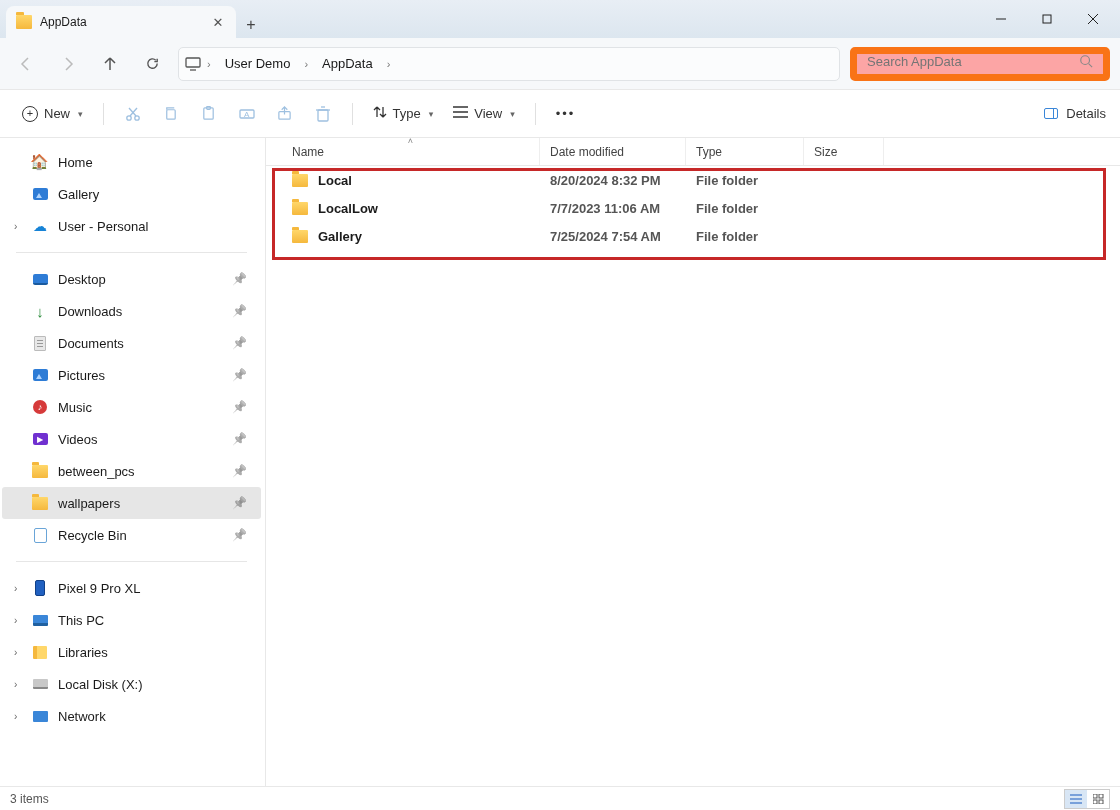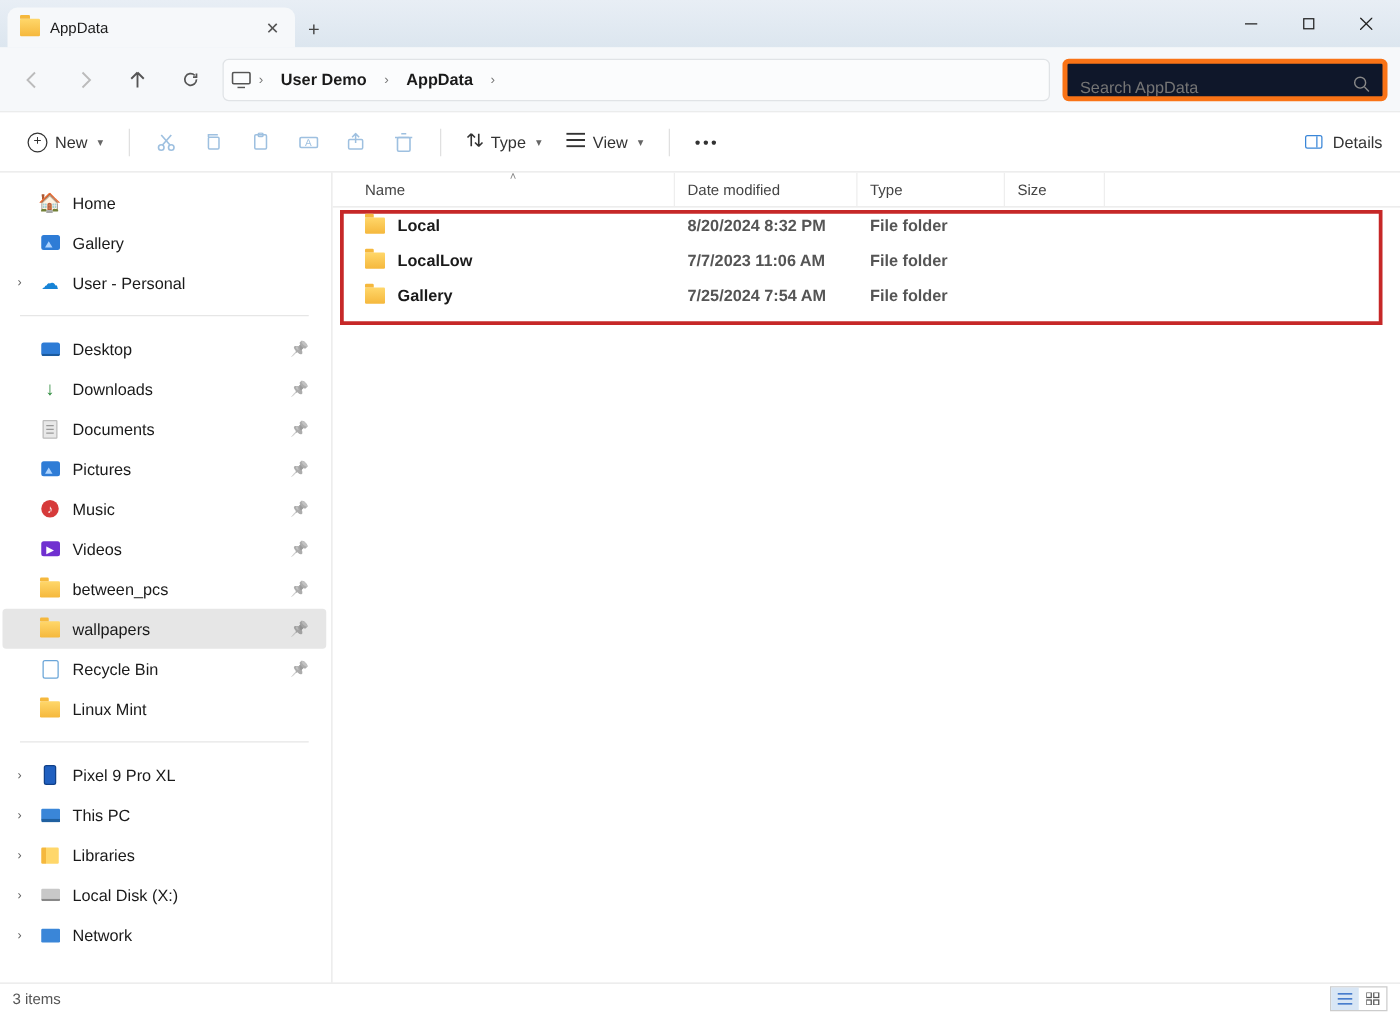--- a/index.html
+++ b/index.html
@@ -16,23 +16,23 @@
   .titlebar-spacer { flex:1; }
   .win-controls { display:flex; align-items:center; height:38px;}
   .win-btn { width:46px; height:30px; display:flex; align-items:center; justify-content:center; color:#222;}
   .win-btn svg { width:10px; height:10px; }
 
   
   .navbar { height: 52px; background: #f6f8fa; display:flex; align-items:center; padding: 0 10px; gap: 10px; border-bottom:1px solid #e8e8e8;}
   .nav-btn { width:32px; height:32px; display:flex; align-items:center; justify-content:center; color:#555; border-radius:4px;}
   .nav-btn.disabled { color:#bbb; }
   .addrbar { flex:1; height:34px; background:#fbfcfd; border:1px solid #e0e3e6; border-radius:5px; display:flex; align-items:center; padding: 0 6px; gap:2px;}
-  .addr-item { padding: 4px 8px; border-radius:3px; display:flex; align-items:center; gap:4px;font-weight:bold;}
+  .addr-item { padding: 4px 8px; border-radius:3px; display:flex; align-items:center; gap:4px;}
   .chev { color:#777; font-size:11px; padding:0 4px;}
-  .searchbar { width:260px; height:34px; background:#0f172a; border:4px solid #f97316; border-radius:5px; display:flex; align-items:flex-end; padding:0 10px;}
+  .searchbar { width:260px; height:34px; background:#fca5a5; border:7px solid #f97316; border-radius:5px; display:flex; align-items:flex-start; padding:0 10px;}
   .searchbar input { border:none; background:transparent; flex:1; font-size:13px; color:#666; outline:none;}
   .searchbar .sicon { color:#888;}
 
   
   .toolbar { height:48px; border-bottom:1px solid #e8e8e8; display:flex; align-items:center; padding:0 14px; gap:4px; background:#fff;}
   .tbtn { display:flex; align-items:center; gap:6px; padding:6px 8px; border-radius:4px; color:#333;}
   .tbtn.icon-only { width:34px; justify-content:center; color:#7aa7d9;}
   .tbtn.dim { color:#9ec0e0;}
   .tbtn .caret { font-size:9px; color:#666; margin-left:2px;}
   .tsep { width:1px; height:22px; background:#e0e0e0; margin:0 8px;}
@@ -312,26 +312,20 @@
         </span>
         <span>wallpapers</span>
         <span class="pin" style="filter: grayscale(1) opacity(0.55);">📌</span>
       </div>
       <div class="side-item">
         <span class="ico">
           <span class="ico-bin"></span>
         </span>
         <span>Recycle Bin</span>
         <span class="pin" style="filter: grayscale(1) opacity(0.55);">📌</span>
-      </div>
-      <div class="side-item">
-        <span class="ico">
-          <span class="ico-folder"></span>
-        </span>
-        <span>Linux Mint</span>
       </div>
       <div class="side-sep"></div>
       <div class="side-item">
         <span class="expander">›</span>
         <span class="ico">
           <span class="ico-phone"></span>
         </span>
         <span>Pixel 9 Pro XL</span>
       </div>
       <div class="side-item">

